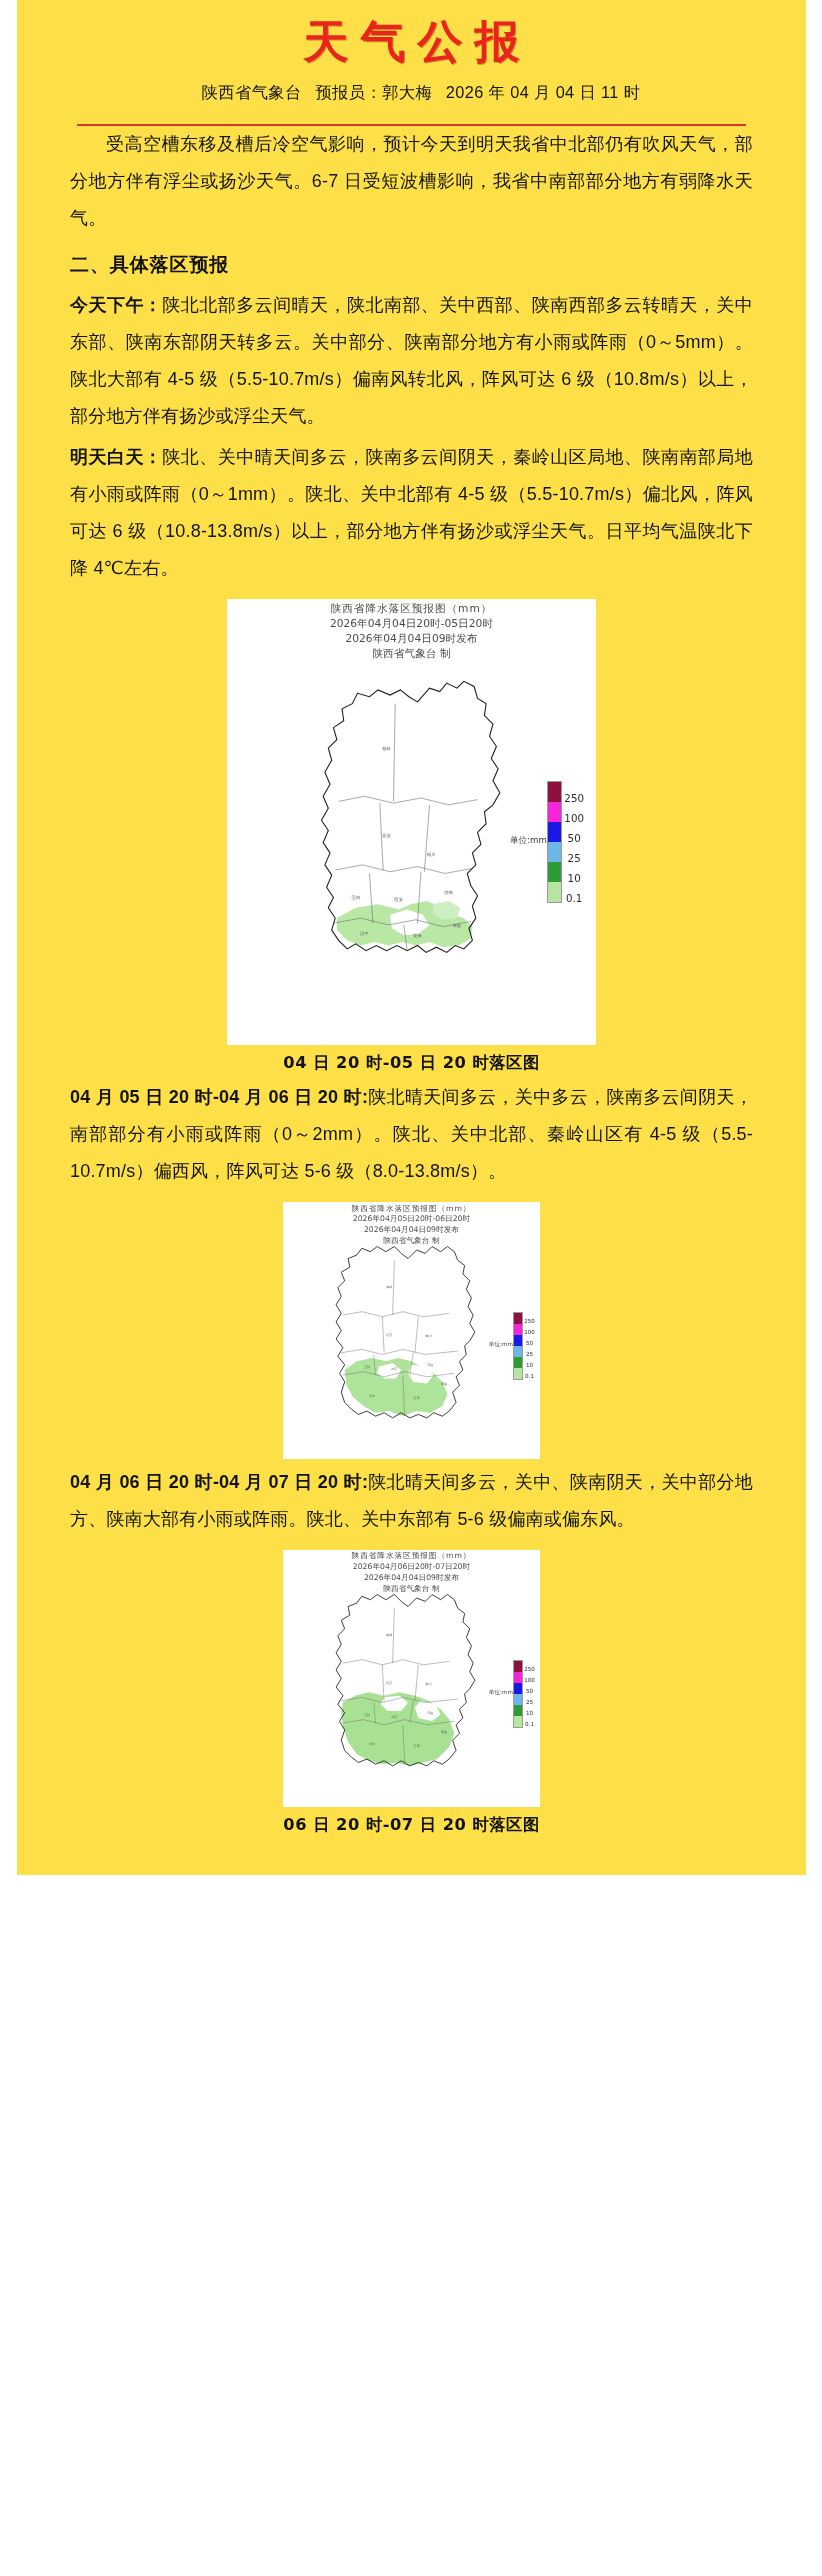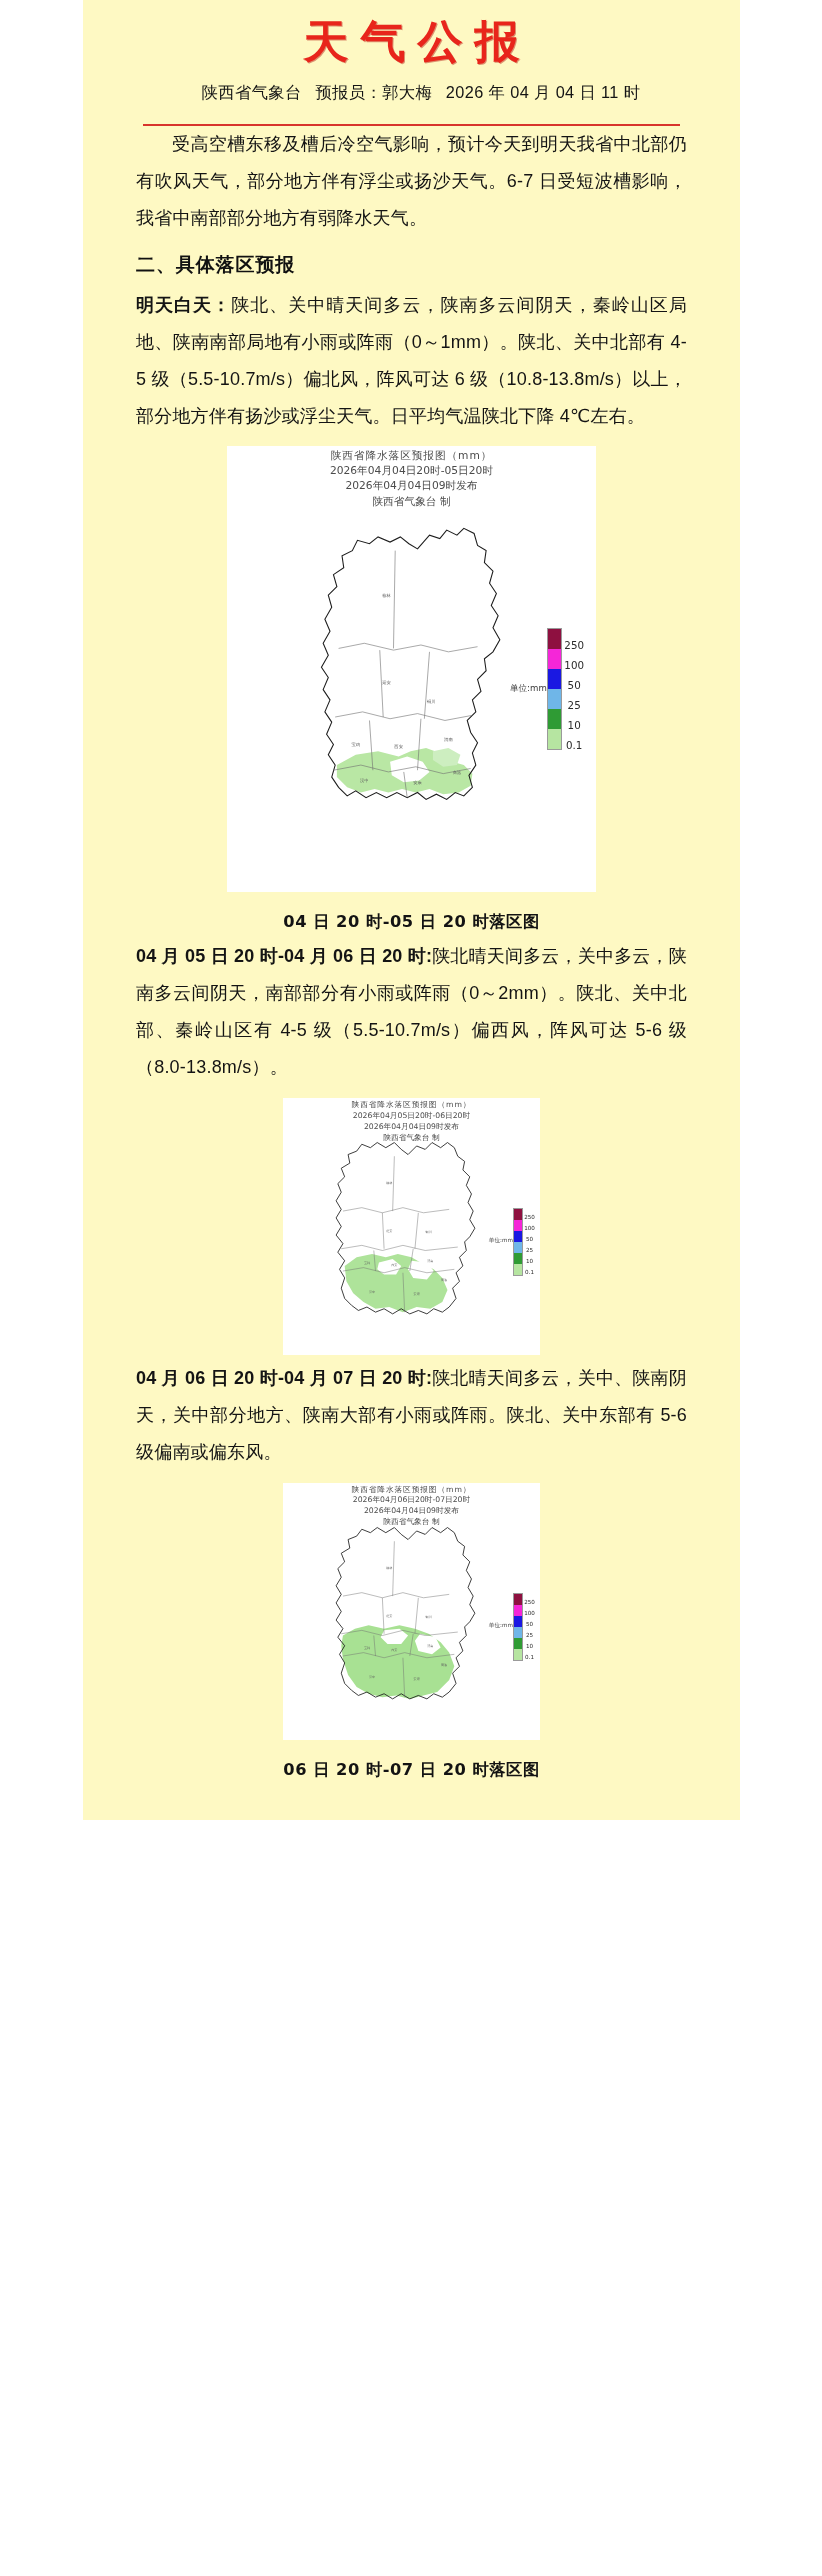--- a/index.html
+++ b/index.html
@@ -7,23 +7,23 @@
     padding: 0;
     background: #ffffff;
   }
   body {
     width: 823px;
     font-family: "Liberation Sans", "DejaVu Sans", sans-serif;
     color: #1a1a1a;
     -webkit-font-smoothing: antialiased;
   }
   .page {
-    width: 657px;
+    width: 789px;
     margin: 0 auto;
-    background: #fef9c3;
+    background: #fde047;
     padding-bottom: 34px;
     box-sizing: border-box;
   }
 
   
   .masthead {
     text-align: center;
     padding: 15.4px 0 5.1px 0;
   }
   .masthead-title {
@@ -159,21 +159,21 @@
   .legend-tick { line-height: 1; }
   .map-canvas.big .legend-tick  { height: 20px; }
   .map-canvas.mid .legend-tick,
   .map-canvas.mid2 .legend-tick { height: 11px; }
 
   figcaption.map-caption {
     font-size: 16.3px;
     font-weight: bold;
     color: #131313;
     text-align: center;
-    margin-top: 19px;
+    margin-top: 7px;
     letter-spacing: 0.5px;
     font-family: "DejaVu Sans", "Liberation Sans", sans-serif;
   }
   .city-label {
     font-size: 5px;
     fill: #5d5d5d;
     font-family: "DejaVu Sans", sans-serif;
   }
   .map-canvas.mid .city-label,
   .map-canvas.mid2 .city-label { font-size: 3.6px; }
@@ -192,20 +192,21 @@
       <span>陕西省气象台</span><span class="sp"></span><span>预报员：</span><span>郭大梅</span><span class="sp"></span><span>2026 年 04 月 04 日 11 时</span>
     </div>
   </div>
 
   <div class="content">
 
     <p class="para indent">受高空槽东移及槽后冷空气影响，预计今天到明天我省中北部仍有吹风天气，部分地方伴有浮尘或扬沙天气。6-7 日受短波槽影响，我省中南部部分地方有弱降水天气。</p>
 
     <h2 class="section-head">二、具体落区预报</h2>
 
+    <p class="para"><span class="lead">今天下午：</span><span>陕北北部多云间晴天，陕北南部、关中西部、陕南西部多云转晴天，关中东部、陕南东部阴天转多云。关中部分、陕南部分地方有小雨或阵雨（0～5mm）。陕北大部有 4-5 级（5.5-10.7m/s）偏南风转北风，阵风可达 6 级（10.8m/s）以上，部分地方伴有扬沙或浮尘天气。</span></p>
 
 
     <p class="para"><span class="lead">明天白天：</span><span>陕北、关中晴天间多云，陕南多云间阴天，秦岭山区局地、陕南南部局地有小雨或阵雨（0～1mm）。陕北、关中北部有 4-5 级（5.5-10.7m/s）偏北风，阵风可达 6 级（10.8-13.8m/s）以上，部分地方伴有扬沙或浮尘天气。日平均气温陕北下降 4℃左右。</span></p>
 
     <figure class="map-fig">
       <div class="map-canvas big">
 
         <div class="map-head">
           <div class="l1">陕西省降水落区预报图（mm）</div>
           <div>2026年04月04日20时-05日20时</div>

